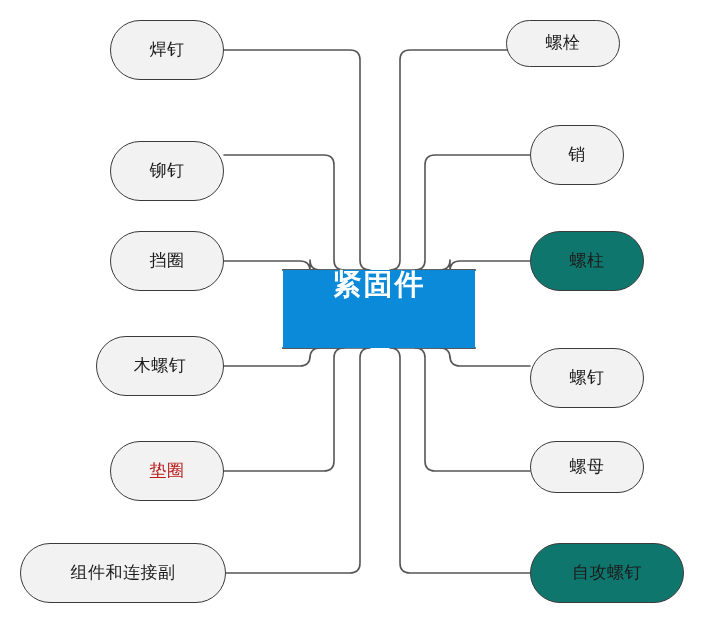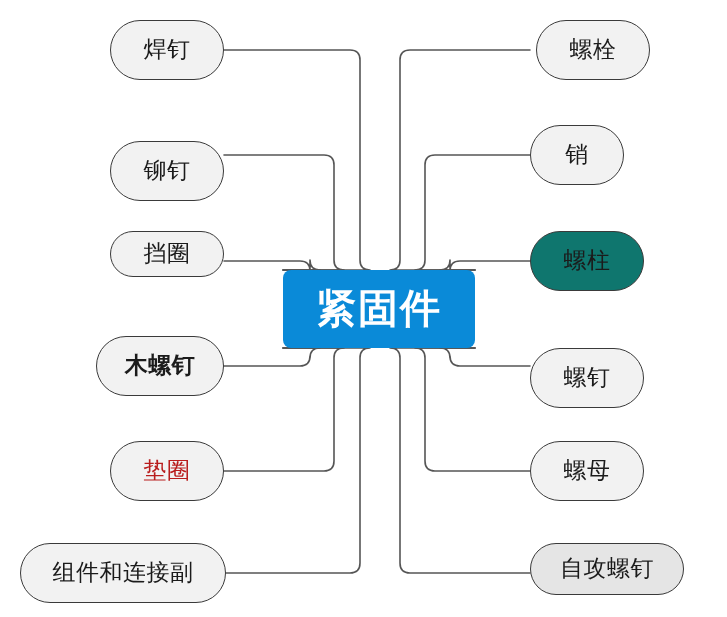--- a/index.html
+++ b/index.html
@@ -27,41 +27,40 @@
   .node {
     position: absolute;
     box-sizing: border-box;
     display: flex;
     align-items: center;
     justify-content: center;
     background: #f2f2f2;
     border: 1.6px solid #3a3a3a;
     border-radius: 999px;
     color: #1b1b1b;
-    font-size: 23px;
+    font-size: 17px;
     letter-spacing: 0.5px;
     white-space: nowrap;
     user-select: none;
   }
   .node-label {
     display: block;
     line-height: 1;
     padding-bottom: 2px;
   }
   #center-node {
     position: absolute;
     box-sizing: border-box;
     display: flex;
-    align-items: center;
     justify-content: center;
     background: #0a8ad8;
     border: none;
-    border-radius: 8px;
+    border-radius: 0;
     color: #ffffff;
-    font-size: 40px;
+    font-size: 29px;
     font-weight: bold;
     letter-spacing: 2px;
     white-space: nowrap;
     user-select: none;
     z-index: 5;
   }
 </style>
 </head>
 <body>
 
@@ -82,48 +81,48 @@
       <path d="M 530 573 L 410 573 Q 400 573 400 563 L 400 358 Q 400 348 390 348 L 475 348" fill="none" stroke="#555555" stroke-width="1.6" stroke-linecap="round" stroke-linejoin="round"></path>
     </svg>
 
   <div id="node-container">
       <div class="node" style="left: 110px; top: 20px; width: 114px; height: 60px; background: rgb(242, 242, 242); border-color: rgb(58, 58, 58); color: rgb(27, 27, 27);">
         <span class="node-label">焊钉</span>
       </div>
       <div class="node" style="left: 110px; top: 125px; width: 114px; height: 60px; background: rgb(242, 242, 242); border-color: rgb(58, 58, 58); color: rgb(27, 27, 27); margin-top: 16px;">
         <span class="node-label">铆钉</span>
       </div>
-      <div class="node" style="left: 110px; top: 231px; width: 114px; height: 46px; background: rgb(242, 242, 242); border-color: rgb(58, 58, 58); color: rgb(27, 27, 27);">
+      <div class="node" style="left: 110px; top: 231px; width: 114px; height: 60px; background: rgb(242, 242, 242); border-color: rgb(58, 58, 58); color: rgb(27, 27, 27);">
         <span class="node-label">挡圈</span>
       </div>
-      <div class="node" style="left: 96px; top: 336px; width: 128px; height: 60px; background: rgb(242, 242, 242); border-color: rgb(58, 58, 58); color: rgb(27, 27, 27); font-weight: bold;">
+      <div class="node" style="left: 96px; top: 336px; width: 128px; height: 60px; background: rgb(242, 242, 242); border-color: rgb(58, 58, 58); color: rgb(27, 27, 27);">
         <span class="node-label">木螺钉</span>
       </div>
       <div class="node" style="left: 110px; top: 441px; width: 114px; height: 60px; background: rgb(242, 242, 242); border-color: rgb(58, 58, 58); color: #b91c1c;">
         <span class="node-label">垫圈</span>
       </div>
       <div class="node" style="left: 20px; top: 543px; width: 206px; height: 60px; background: rgb(242, 242, 242); border-color: rgb(58, 58, 58); color: rgb(27, 27, 27); text-align: center;">
         <span class="node-label">组件和连接副</span>
       </div>
-      <div class="node" style="left: 536px; top: 20px; width: 114px; height: 60px; background: rgb(242, 242, 242); border-color: rgb(58, 58, 58); color: rgb(27, 27, 27);">
+      <div class="node" style="left: 506px; top: 20px; width: 114px; height: 47px; background: rgb(242, 242, 242); border-color: rgb(58, 58, 58); color: rgb(27, 27, 27);">
         <span class="node-label">螺栓</span>
       </div>
       <div class="node" style="left: 530px; top: 125px; width: 94px; height: 60px; background: rgb(242, 242, 242); border-color: rgb(58, 58, 58); color: rgb(27, 27, 27);">
         <span class="node-label">销</span>
       </div>
       <div class="node" style="left: 530px; top: 231px; width: 114px; height: 60px; background: #0f766e; border-color: rgb(58, 58, 58); color: rgb(27, 27, 27);">
         <span class="node-label">螺柱</span>
       </div>
       <div class="node" style="left: 530px; top: 336px; width: 114px; height: 60px; background: rgb(242, 242, 242); border-color: rgb(58, 58, 58); color: rgb(27, 27, 27); margin-top: 12px;">
         <span class="node-label">螺钉</span>
       </div>
-      <div class="node" style="left: 530px; top: 441px; width: 114px; height: 60px; background: rgb(242, 242, 242); border-color: rgb(58, 58, 58); color: rgb(27, 27, 27);">
+      <div class="node" style="left: 530px; top: 441px; width: 114px; height: 52px; background: rgb(242, 242, 242); border-color: rgb(58, 58, 58); color: rgb(27, 27, 27);">
         <span class="node-label">螺母</span>
       </div>
-      <div class="node" style="left: 530px; top: 543px; width: 154px; height: 52px; background: #e5e5e5; border-color: rgb(58, 58, 58); color: rgb(27, 27, 27);">
+      <div class="node" style="left: 530px; top: 543px; width: 154px; height: 60px; background: #0f766e; border-color: rgb(58, 58, 58); color: rgb(27, 27, 27);">
         <span class="node-label">自攻螺钉</span>
       </div>
     </div>
 
   <div id="center-node" style="left: 283px; top: 270px; width: 192px; height: 78px; background: rgb(10, 138, 216); color: rgb(255, 255, 255);">
     <span class="node-label">紧固件</span>
   </div>
 
 </div>
 

